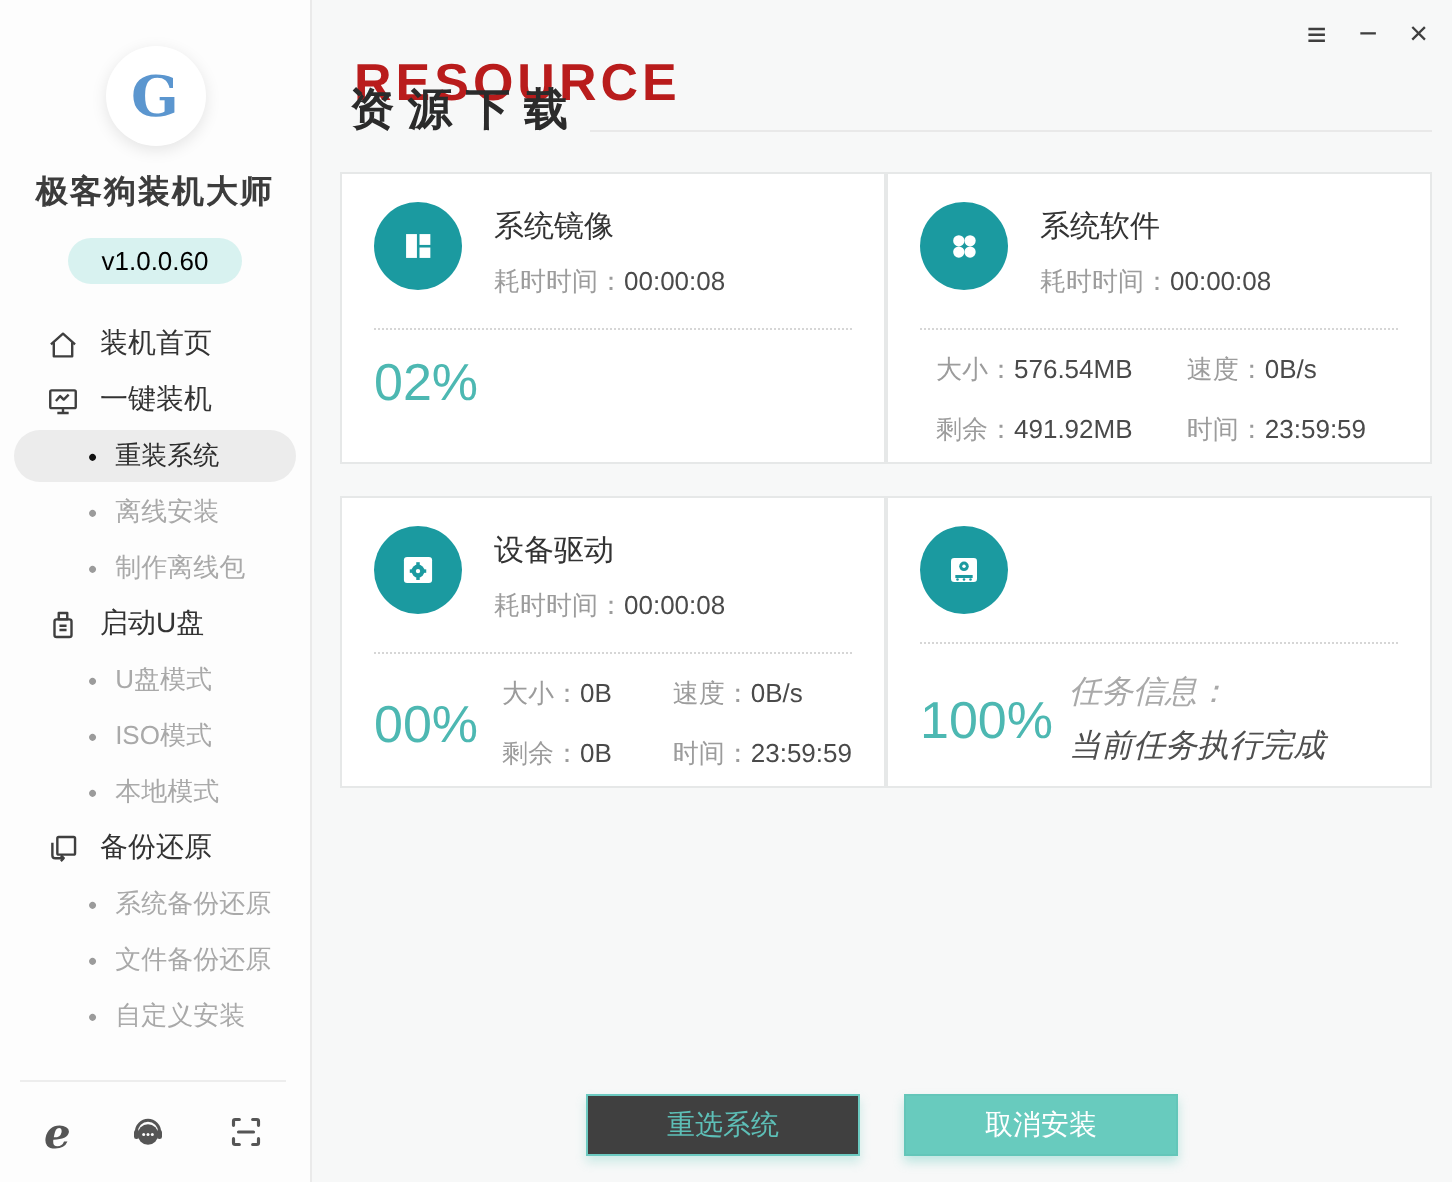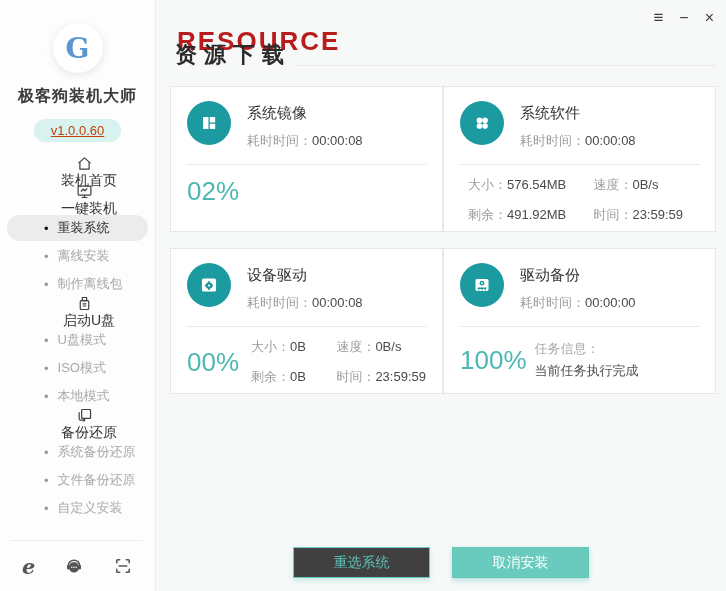--- a/index.html
+++ b/index.html
@@ -5,25 +5,25 @@
   * { margin:0; padding:0; box-sizing:border-box; }
   html,body { width:726px; height:591px; }
   body { font-family:"Liberation Sans","DejaVu Sans",sans-serif; background:#f7f8f8; overflow:hidden; }
   .window { position:relative; width:726px; height:591px; background:#f7f8f8; }
 
   
   .sidebar { position:absolute; left:0; top:0; width:156px; height:591px; background:#fdfdfd; border-right:1px solid #eaeaea; }
   .logo { width:50px; height:50px; border-radius:50%; background:#fff; box-shadow:0 2px 8px rgba(0,0,0,.10); margin:23px auto 0; display:flex; align-items:center; justify-content:center; }
   .logo-g { font-size:28px; font-weight:bold; color:#5b96cf; font-family:"DejaVu Serif","Liberation Serif",serif; }
   .app-name { margin-top:13px; text-align:center; font-size:16px; font-weight:bold; color:#3c3c3c; letter-spacing:1px; }
-  .ver-pill { display:block; width:fit-content; margin:12px auto 0; background:#d8f2f0; color:#c2410c; font-size:13px; padding:4px 17px; border-radius:13px;text-decoration:underline; }
+  .ver-pill { display:block; width:fit-content; margin:12px auto 0; background:#d8f2f0; color:#000000; font-size:13px; padding:4px 17px; border-radius:13px; }
 
   .nav { margin-top:16px; }
   .nav-row { height:28px; display:flex; align-items:center; }
-  .nav-head { display:flex; align-items:center; padding-left:23px; font-size:14px; color:#333; width:100%;flex-direction:column; }
+  .nav-head { display:flex; align-items:center; padding-left:23px; font-size:14px; color:#333; width:100%; }
   .nav-ic { width:17px; height:17px; margin-right:10px; flex:none; }
   .nav-sub { display:flex; align-items:center; padding-left:44px; font-size:13px; color:#a9a9a9; width:100%; height:26px; }
   .nav-sub .bullet { margin-right:9px; font-size:13px; color:#9b9b9b; line-height:1; }
   .nav-sub.active { background:#ececec; border-radius:14px; margin:0 7px; padding-left:37px; color:#2d2d2d; }
   .nav-sub.active .bullet { color:#111; }
 
   .side-divider { position:absolute; bottom:50px; left:10px; right:12px; border-top:1px solid #ededed; }
   .side-footer { position:absolute; bottom:8px; left:0; right:0; display:flex; align-items:center; justify-content:space-between; padding:0 22px; height:34px; }
   .ie-glyph { font-family:"DejaVu Serif","Liberation Serif",serif; font-style:italic; font-weight:bold; font-size:21px; color:#555; line-height:1; }
   .foot-svg { width:20px; height:20px; }
@@ -48,21 +48,21 @@
   .card-head-txt { margin-left:16px; }
   .card-title { font-size:15px; color:#333; margin-top:3px; }
   .card-elapsed { font-size:13px; margin-top:9px; }
   .lbl { color:#9c9c9c; }
   .val { color:#4a4a4a; }
   .card-divider { border-top:1px dotted #d6d6d6; margin-top:14px; }
   .card-body { display:flex; align-items:center; margin-top:11px; }
   .percent { font-size:26px; color:#4db8b2; min-width:56px; flex:none; }
   .stats { flex:1; display:grid; grid-template-columns:1.15fr 1fr; gap:12px 4px; font-size:13px; margin-left:8px; }
   .stat { white-space:nowrap; }
-  .task-info { margin-left:8px; font-size:13px; line-height:1.7; }
+  .task-info { margin-left:8px; font-size:16px; line-height:1.7;font-style:italic; }
   .task-info .tlabel { color:#a9a9a9; }
   .task-info .tstatus { color:#4f4f4f; }
 
   .actions { position:absolute; left:0; right:0; bottom:13px; display:flex; justify-content:center; gap:22px; }
   .btn { width:137px; height:31px; font-size:14px; font-family:inherit; cursor:default; }
   .btn-outline { background:#404040; border:1px solid #6ccac1; color:#5dbfb7; box-shadow:0 3px 5px rgba(102,203,190,.30); }
   .btn-solid { background:#68cbbe; border:1px solid #63c6b9; color:#fff; box-shadow:0 3px 5px rgba(102,203,190,.40); }
 </style>
 </head>
 <body>
@@ -306,24 +306,20 @@
             <svg viewBox="0 0 24 24">
                 <rect x="6" y="6.5" width="12" height="11" rx="1.5" fill="#fff"></rect>
                 <circle cx="12" cy="10.3" r="2.2" fill="#1b9aa0"></circle>
                 <circle cx="12" cy="10.3" r="0.8" fill="#fff"></circle>
                 <rect x="8" y="14.3" width="8" height="1.4" fill="#1b9aa0"></rect>
                 <circle cx="9" cy="16.4" r="0.6" fill="#1b9aa0"></circle>
                 <circle cx="12" cy="16.4" r="0.6" fill="#1b9aa0"></circle>
                 <circle cx="15" cy="16.4" r="0.6" fill="#1b9aa0"></circle>
               </svg>
           </div>
-          <div class="card-head-txt">
-            <div class="card-title">驱动备份</div>
-            <div class="card-elapsed"><span class="lbl">耗时时间：</span><span class="val">00:00:00</span></div>
-          </div>
         </div>
         <div class="card-divider"></div>
         <div class="card-body">
           <span class="percent">100%</span>
           <div class="task-info">
             <div class="tlabel">任务信息：</div>
             <div class="tstatus">当前任务执行完成</div>
           </div>
         </div>
       </div>

